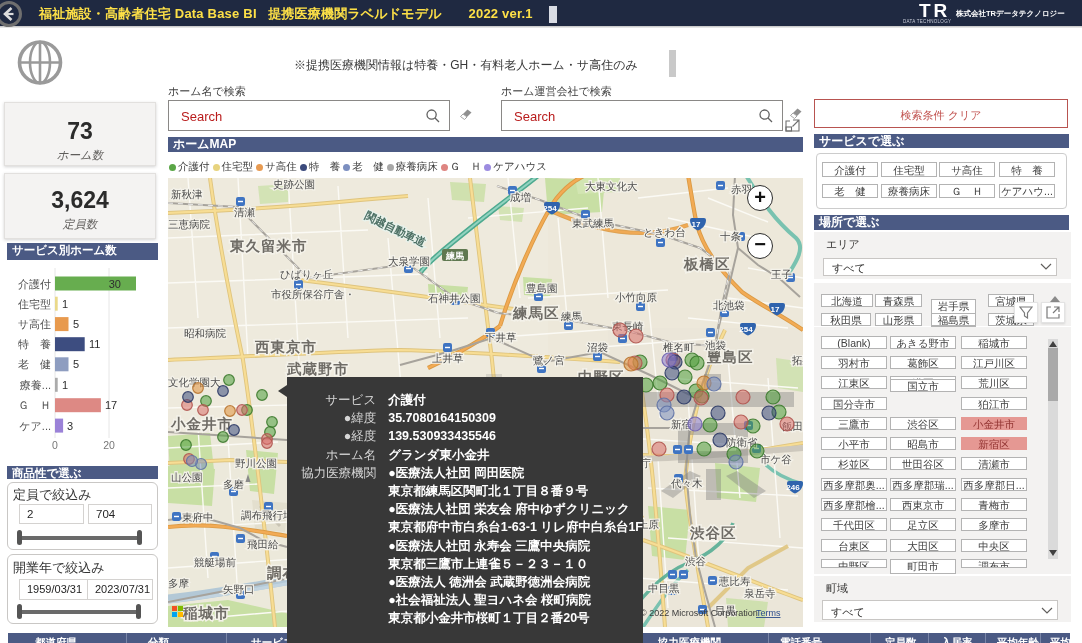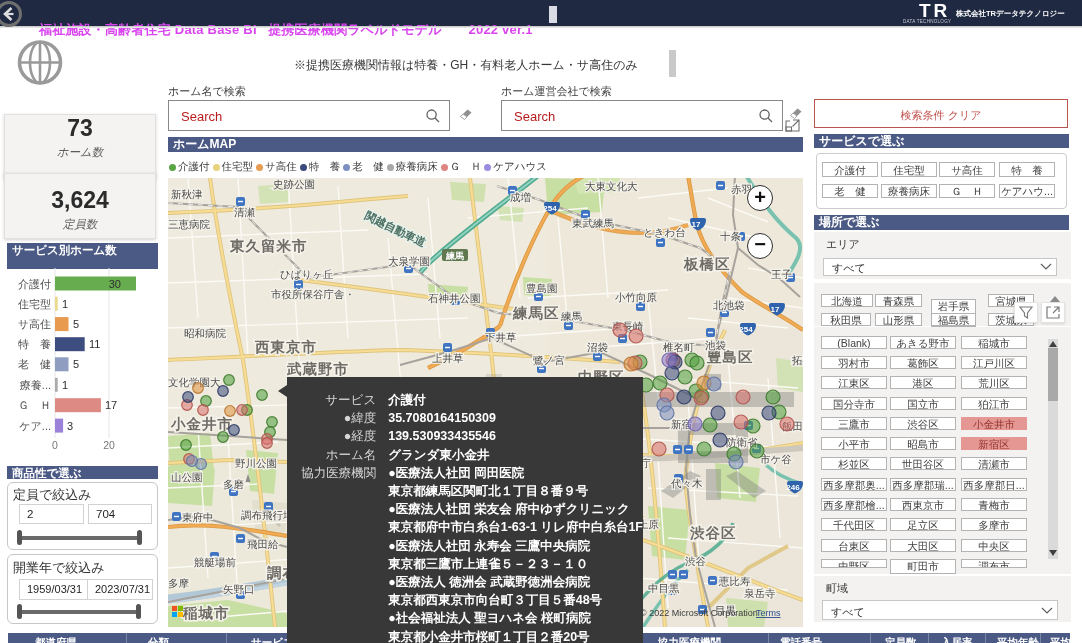--- a/index.html
+++ b/index.html
@@ -3,21 +3,21 @@
 <meta charset="utf-8">
 <style>
 * { margin:0; padding:0; box-sizing:border-box; }
 html,body { width:1082px; height:643px; overflow:hidden; background:#fff;
   font-family:"Liberation Sans", sans-serif; }
 #page { position:relative; width:1082px; height:643px; }
 .abs { position:absolute; }
 
 
 #topbar { left:0; top:0; width:1082px; height:26px; background:#1f2941; }
-#topbar .title { position:absolute; left:39px; top:5px; color:#d946ef; font-size:13px; font-weight:bold; letter-spacing:0.2px; white-space:nowrap;margin-top:16px; }
+#topbar .title { position:absolute; left:39px; top:5px; color:#fde047; font-size:13px; font-weight:bold; letter-spacing:0.2px; white-space:nowrap; }
 #backbtn { position:absolute; left:-4px; top:1px; width:26px; height:26px; border:3px solid #6f6f6f; border-radius:50%; z-index:5; }
 #backbtn svg { position:absolute; left:2px; top:2px; }
 #whitebar { position:absolute; left:549px; top:6px; width:8px; height:17px; background:#d9dce4; }
 #trlogo { position:absolute; left:903px; top:1px; width:46px; color:#fff; text-align:center; }
 #trlogo .tr { font-size:19px; font-weight:bold; letter-spacing:3px; line-height:19px;margin-left:16px; }
 #trlogo .sub { font-size:4.5px; letter-spacing:0.3px; color:#c9cdd9; line-height:4px; white-space:nowrap; }
 #trcompany { position:absolute; left:956px; top:9px; color:#fff; font-size:7.5px; font-weight:bold; white-space:nowrap; }
 #topshadow { left:0; top:26px; width:1082px; height:2px; background:linear-gradient(#bfbfbf,#f2f2f2); }
 
 
@@ -92,29 +92,29 @@
 
   <svg class="abs" style="left:17px;top:39px" width="46" height="47" viewBox="0 0 46 47">
     <circle cx="23" cy="23.5" r="20.5" fill="none" stroke="#9a9a9a" stroke-width="3.6"></circle>
     <ellipse cx="23" cy="23.5" rx="10" ry="20.5" fill="none" stroke="#9a9a9a" stroke-width="2.6"></ellipse>
     <line x1="2.5" y1="23.5" x2="43.5" y2="23.5" stroke="#9a9a9a" stroke-width="2.6"></line>
     <line x1="23" y1="3" x2="23" y2="44" stroke="#9a9a9a" stroke-width="2.6"></line>
   </svg>
   <div class="abs" id="pghead-note">※提携医療機関情報は特養・GH・有料老人ホーム・サ高住のみ</div>
   <div class="abs" id="graybar2"></div>
 
-  <div class="abs card" style="left:4px;top:114px;width:152px;height:64px;padding-top:0">
+  <div class="abs card" style="left:4px;top:102px;width:152px;height:64px;padding-top:15px">
     <div class="big">73</div>
       <div class="sub">ホーム数</div>
   </div>
   <div class="abs card" style="left:4px;top:173px;width:152px;height:66px;padding-top:13px">
     <div class="big">3,624</div>
       <div class="sub">定員数</div>
   </div>
-  <div class="abs sechead" style="left:7px;top:243px;width:151px;height:26px">サービス別ホーム数</div>
+  <div class="abs sechead" style="left:7px;top:243px;width:151px;height:17px">サービス別ホーム数</div>
 
   <svg class="abs" style="left:7px;top:258px" width="151" height="196" viewBox="0 0 151 196">
     <line x1="48" y1="10" x2="48" y2="180" stroke="#e6e6e6" stroke-width="1"></line>
     <line x1="102" y1="10" x2="102" y2="180" stroke="#e6e6e6" stroke-width="1"></line>
     <g font-size="11" fill="#505050" text-anchor="end">
       <text x="44" y="29.5">介護付</text>
       <text x="44" y="49.7">住宅型</text>
       <text x="44" y="70.1">サ高住</text>
       <text x="44" y="90.2">特　養</text>
       <text x="44" y="110.3">老　健</text>
@@ -661,24 +661,20 @@
       <tr>
             <td class="l"></td>
             <td class="v">東京都三鷹市上連雀５－２３－１０</td>
           </tr>
       <tr>
             <td class="l"></td>
             <td class="v">●医療法人 徳洲会 武蔵野徳洲会病院</td>
           </tr>
       <tr>
             <td class="l"></td>
-            <td class="v">東京都西東京市向台町３丁目５番48号</td>
-          </tr>
-      <tr>
-            <td class="l"></td>
             <td class="v">●社会福祉法人 聖ヨハネ会 桜町病院</td>
           </tr>
       <tr>
             <td class="l"></td>
             <td class="v">東京都小金井市桜町１丁目２番20号</td>
           </tr>
     </tbody>
       </table>
   </div>
 
@@ -727,21 +723,21 @@
   <div class="citybtn" style="left:821px;top:336px">(Blank)</div>
   <div class="citybtn" style="left:890px;top:336px">あきる野市</div>
   <div class="citybtn" style="left:961px;top:336px">稲城市</div>
   <div class="citybtn" style="left:821px;top:356px">羽村市</div>
   <div class="citybtn" style="left:890px;top:356px">葛飾区</div>
   <div class="citybtn" style="left:961px;top:356px">江戸川区</div>
   <div class="citybtn" style="left:821px;top:376px">江東区</div>
   <div class="citybtn" style="left:890px;top:376px">港区</div>
   <div class="citybtn" style="left:961px;top:376px">荒川区</div>
   <div class="citybtn" style="left:821px;top:397px">国分寺市</div>
-  <div class="citybtn" style="left:890px;top:397px">国立市</div>
+  <div class="citybtn" style="left:890px;top:379px">国立市</div>
   <div class="citybtn" style="left:961px;top:397px">狛江市</div>
   <div class="citybtn" style="left:821px;top:417px">三鷹市</div>
   <div class="citybtn" style="left:890px;top:417px">渋谷区</div>
   <div class="citybtn citysel" style="left:961px;top:417px">小金井市</div>
   <div class="citybtn" style="left:821px;top:437px">小平市</div>
   <div class="citybtn" style="left:890px;top:437px">昭島市</div>
   <div class="citybtn citysel" style="left:961px;top:437px">新宿区</div>
   <div class="citybtn" style="left:821px;top:457px">杉並区</div>
   <div class="citybtn" style="left:890px;top:457px">世田谷区</div>
   <div class="citybtn" style="left:961px;top:457px">清瀬市</div>

